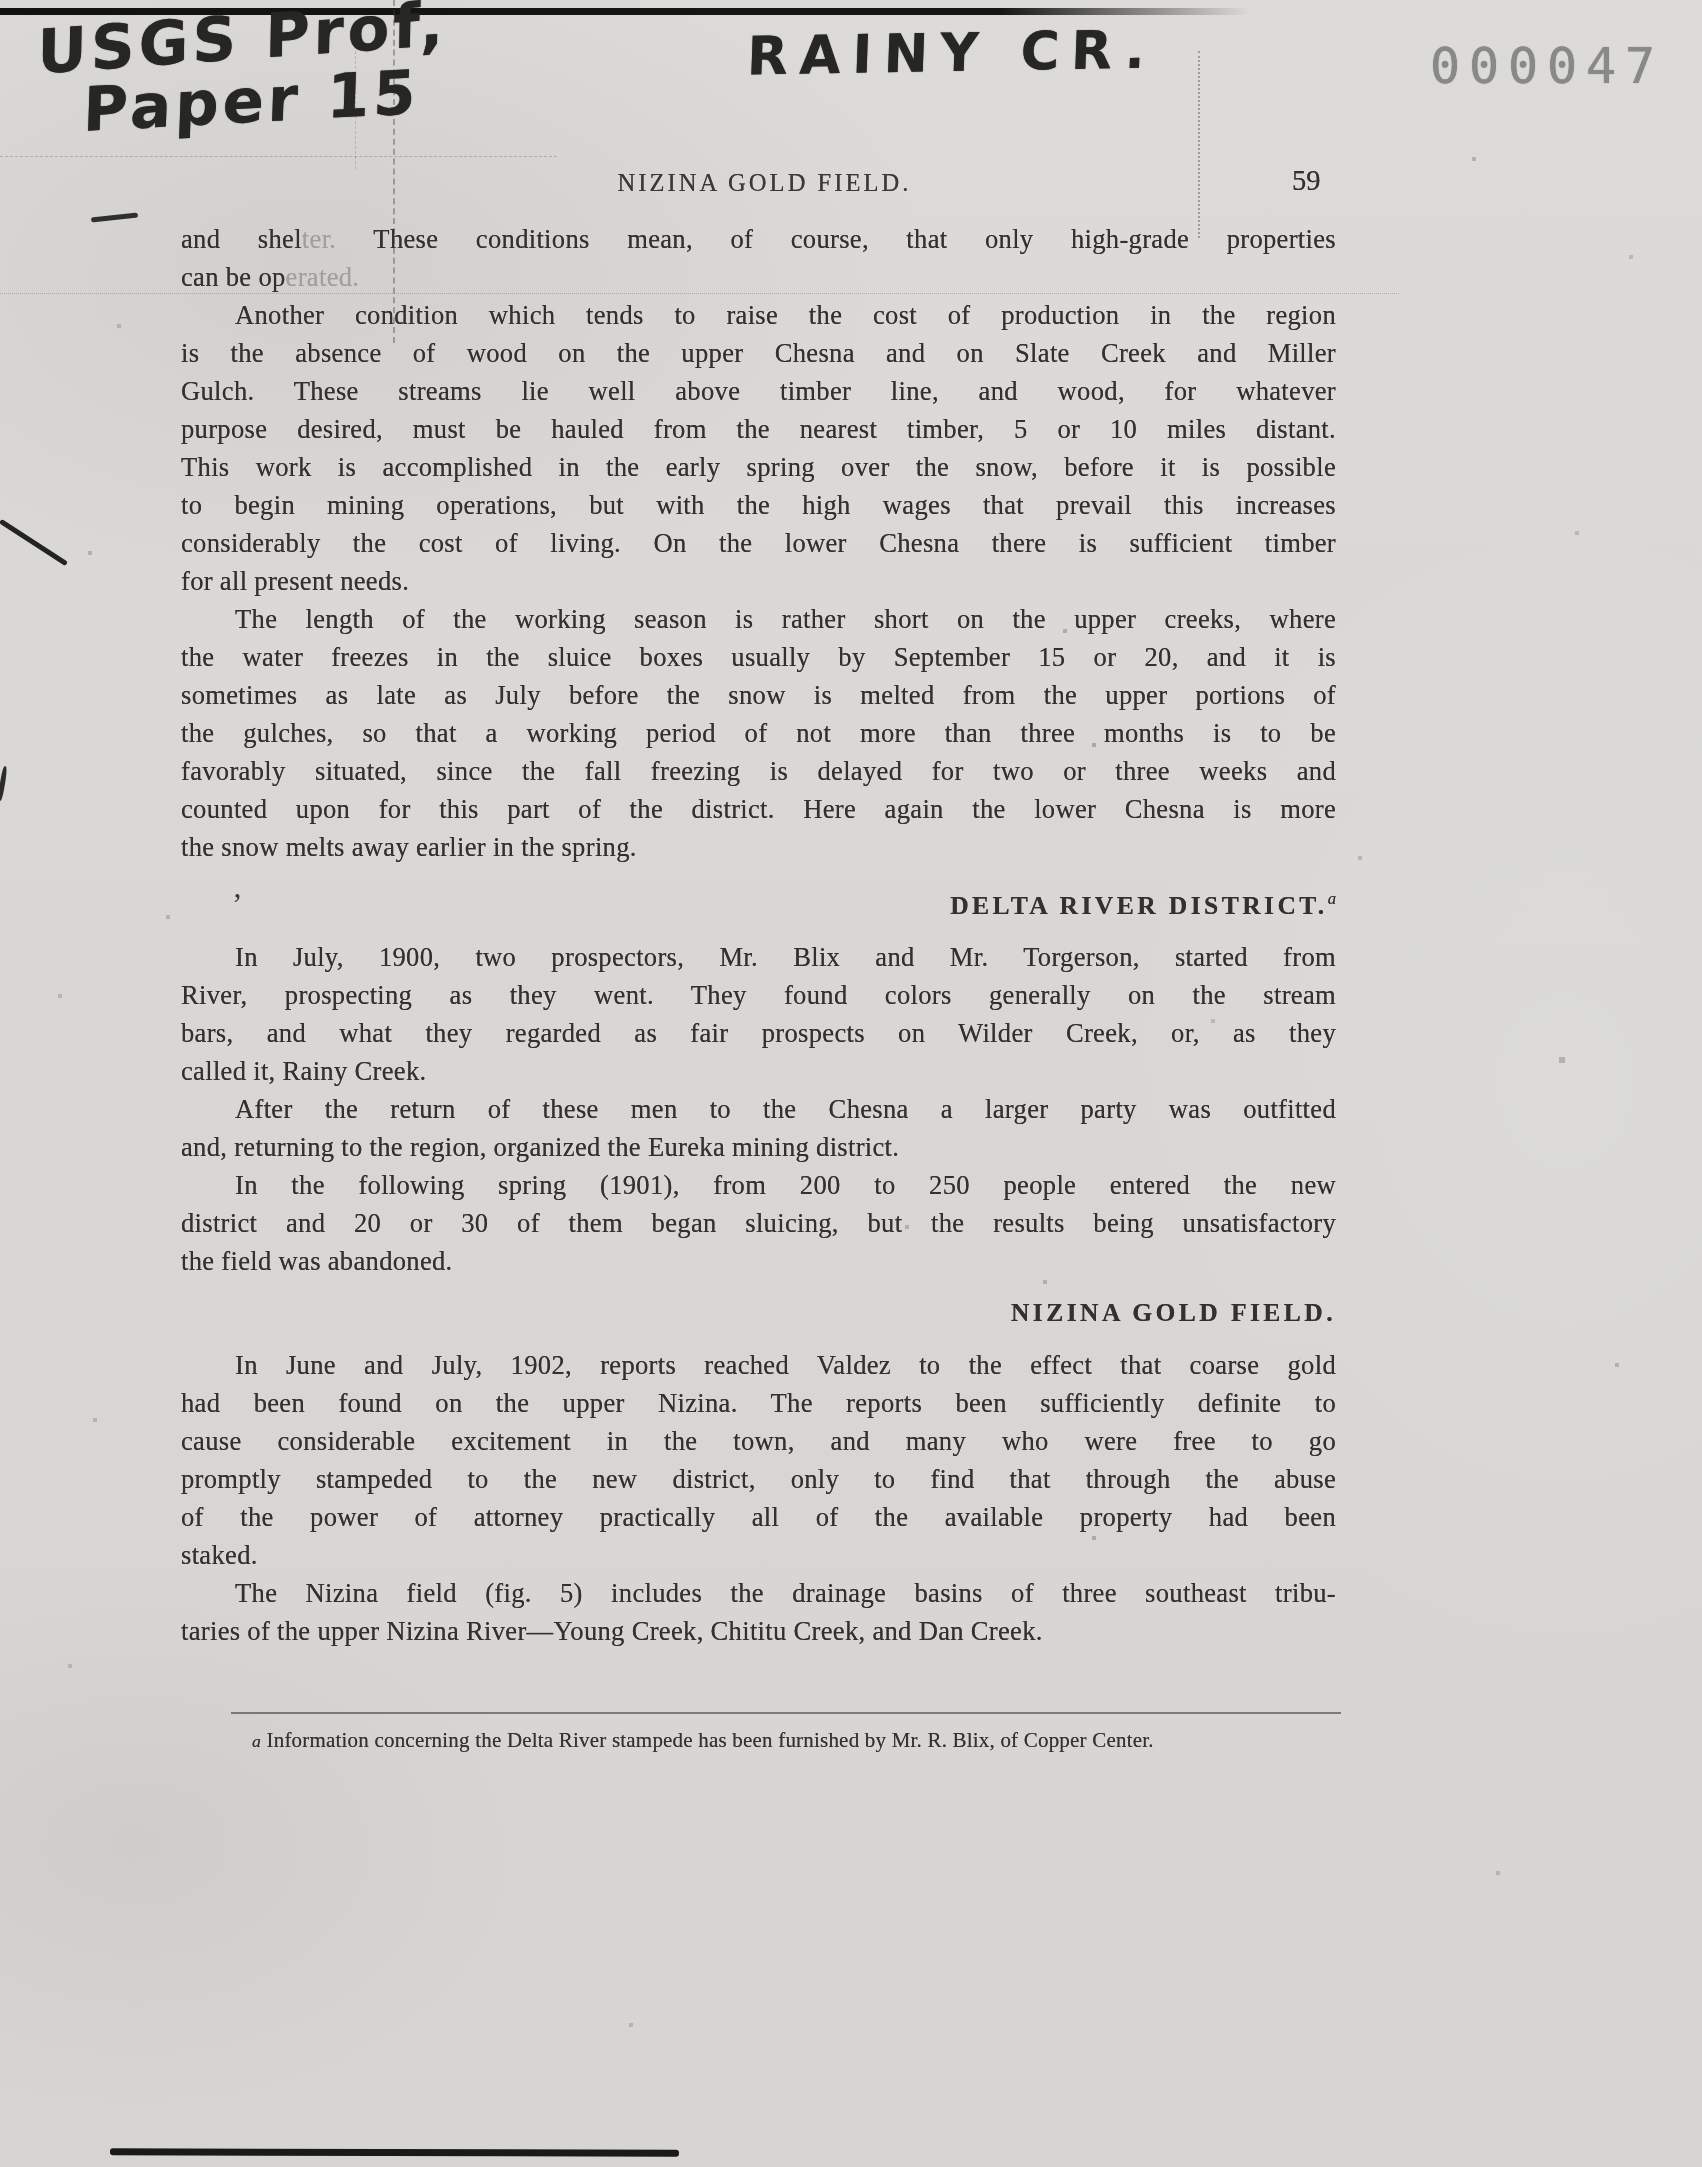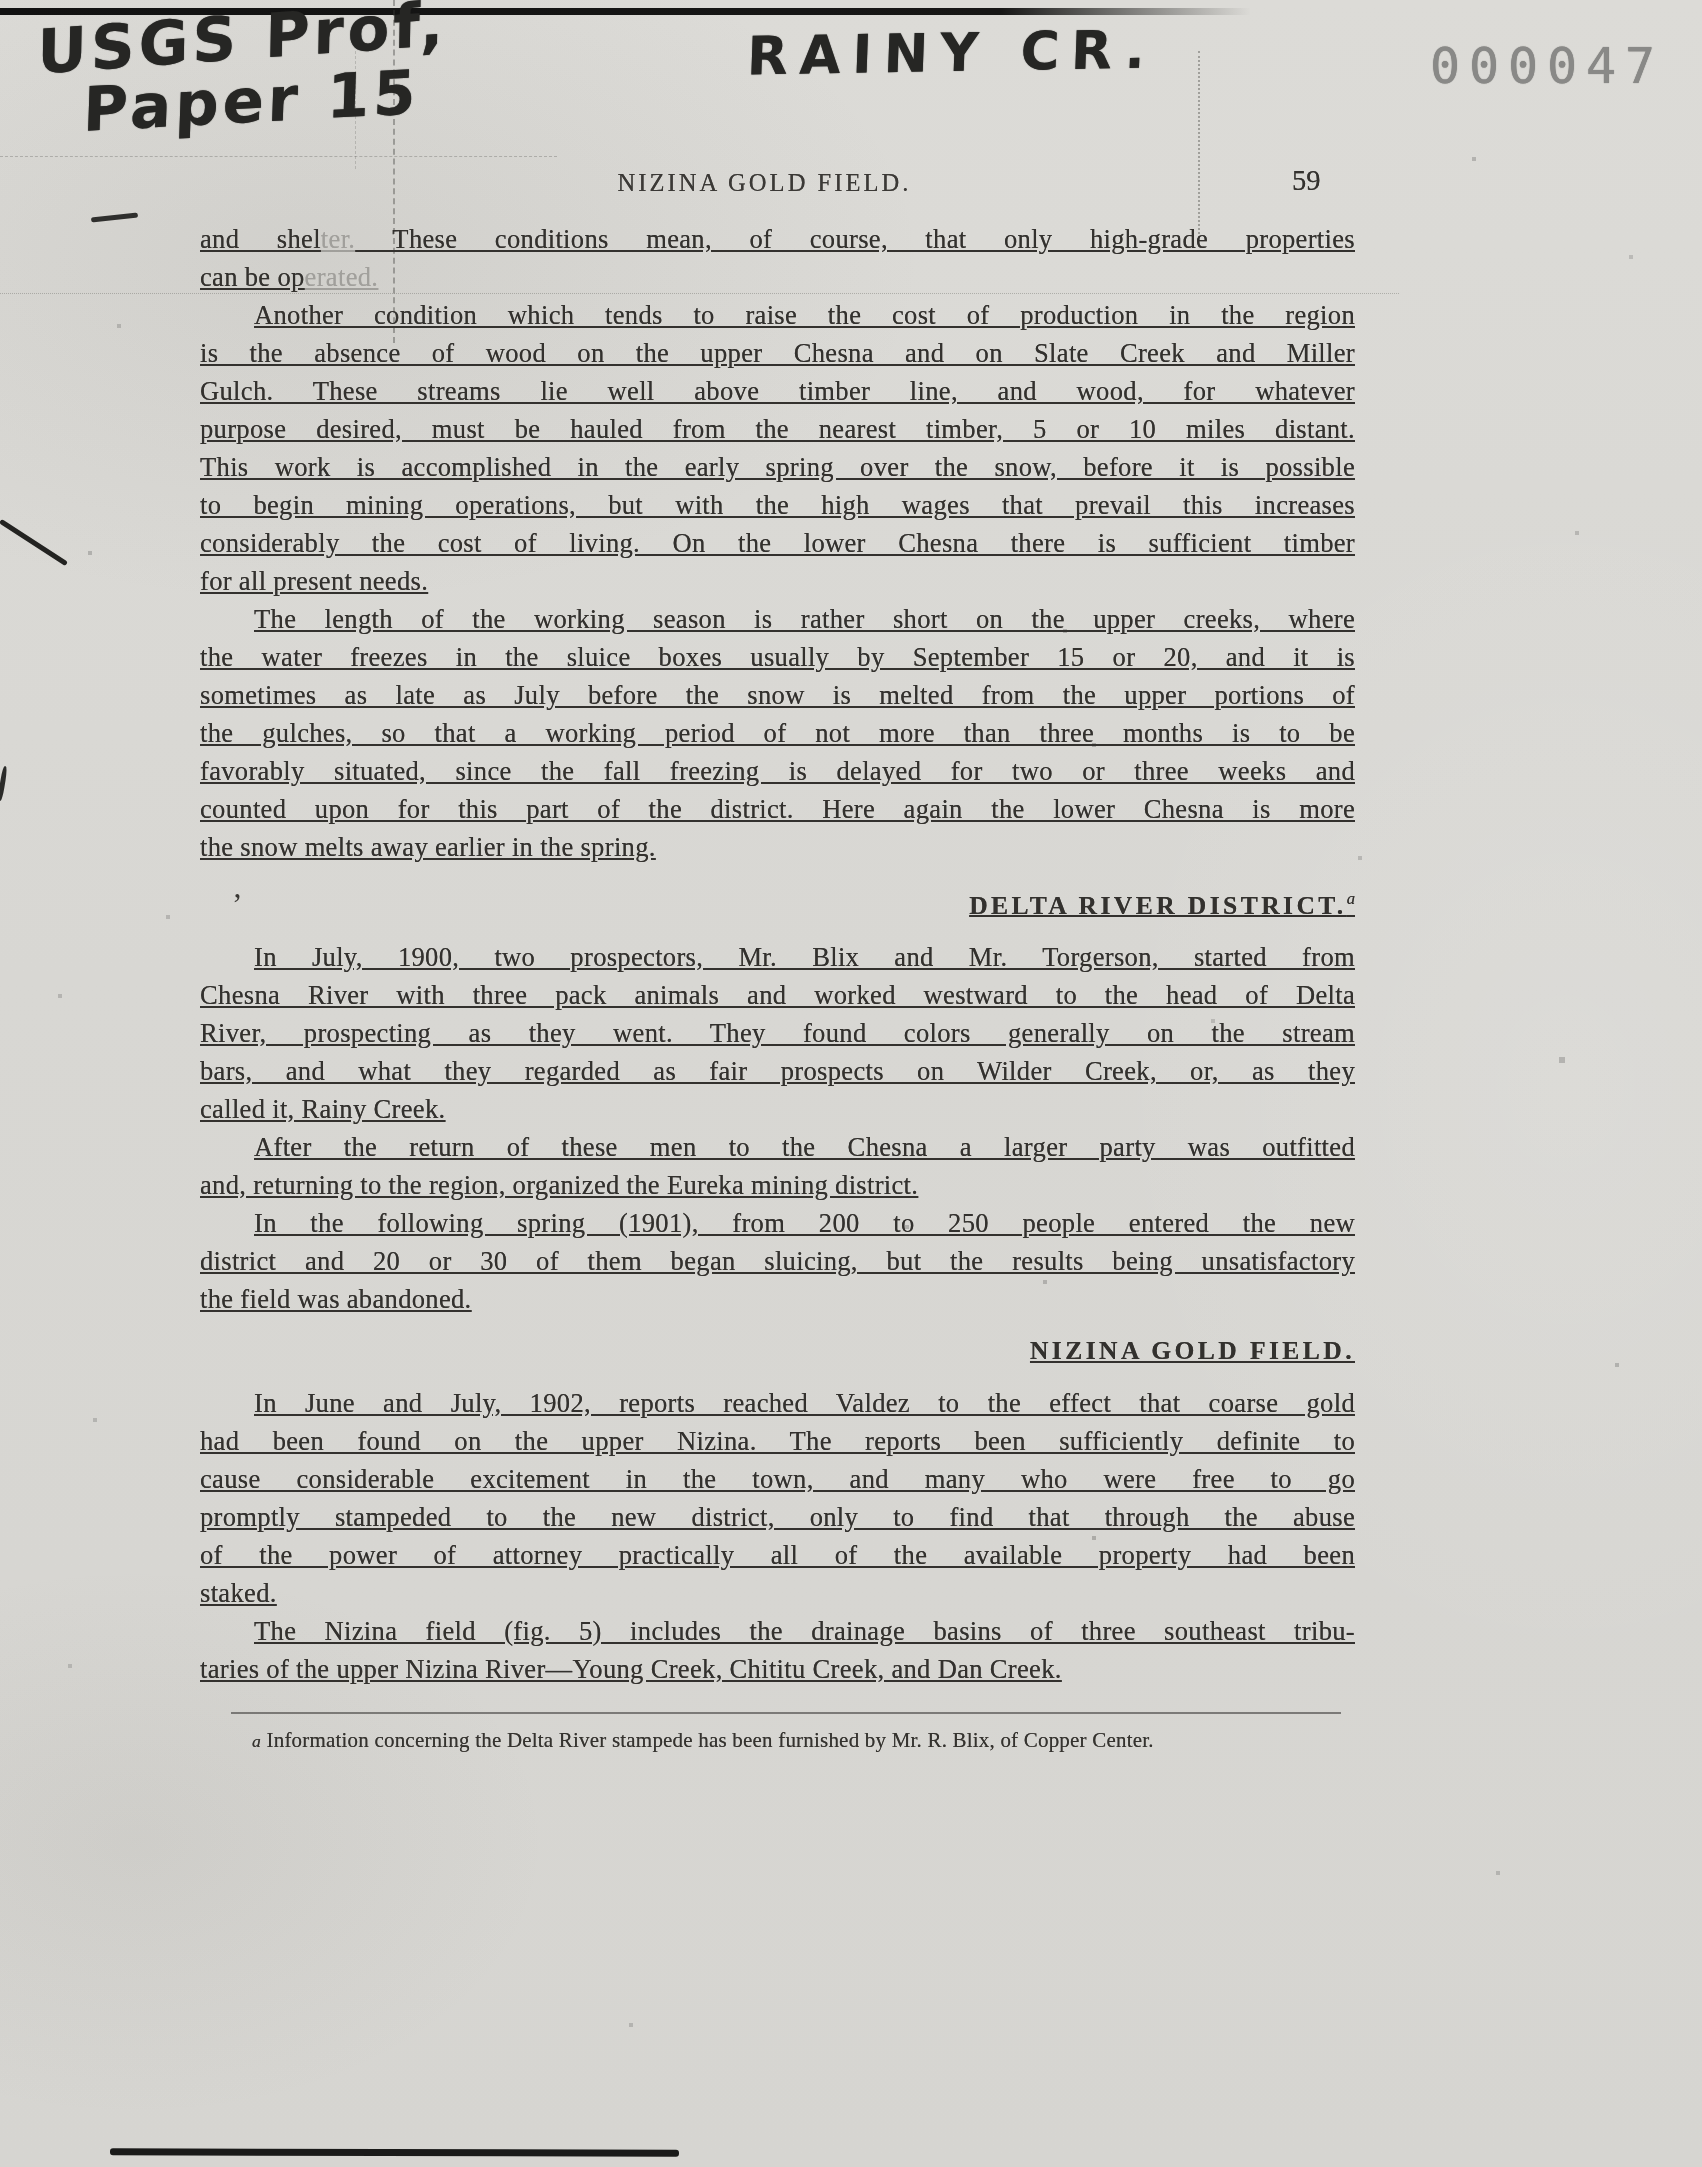--- a/index.html
+++ b/index.html
@@ -45,23 +45,23 @@
   .hw-1{left:37px;top:2px;font-size:61px;transform:rotate(-4deg) skewX(-5deg);letter-spacing:3.9px;}
   .hw-2{left:83px;top:65px;font-size:61px;transform:rotate(-3deg) skewX(-5deg);letter-spacing:3.9px;}
   .hw-c{left:747px;top:21.7px;font-size:53px;transform:rotate(-1deg) skewX(-3deg);letter-spacing:11.8px;}
   .stamp{position:absolute;left:1430px;top:37px;font-family:"DejaVu Sans Mono", monospace;
     font-size:50px;color:#858583;letter-spacing:8.9px;text-shadow:0 0 1px rgba(90,90,88,.9);opacity:.95;}
 
   
   .running-head{position:absolute;left:187px;top:169px;width:1155px;text-align:center;
     font-size:24.6px;letter-spacing:3px;color:#3b3936;text-shadow:0 0 0.6px rgba(45,43,40,.75);}
   .page-num{position:absolute;left:1292px;top:165px;font-size:28.6px;color:#33312e;text-shadow:0 0 0.6px rgba(45,43,40,.75);text-align:right;}
-  .text-column{position:absolute;left:200px;top:220px;width:1155px;
+  .text-column{position:absolute;left:181px;top:220px;width:1155px;
     font-size:26.6px;line-height:38px;letter-spacing:0.3px;
-    text-shadow:0 0 0.6px rgba(45,43,40,.72);text-decoration:underline;}
+    text-shadow:0 0 0.6px rgba(45,43,40,.72);}
   .para{margin:0;}
   .line{text-align:justify;text-align-last:justify;white-space:normal;}
   .line.last{text-align-last:left;}
   .para.indent .line.first{text-indent:54px;}
   .faded{opacity:.30;filter:blur(0.7px);}
   .heading{margin:13.8px 0;text-align:right;font-weight:bold;font-size:25.6px;letter-spacing:3.4px;}
   .heading sup{font-size:16.7px;font-style:italic;letter-spacing:0;font-weight:normal;}
   .footnote-block{position:absolute;left:187px;top:1712px;width:1155px;}
   .fn-rule{margin-left:44px;width:1110px;border-top:2px solid rgba(50,48,45,.55);}
   .fn-text{padding-left:65px;margin-top:13.8px;font-size:21px;letter-spacing:0.2px;color:#35332f;
@@ -114,21 +114,20 @@
         <div class="line"><span>the water freezes in the sluice boxes usually by September 15 or 20, and it is</span></div>
         <div class="line"><span>sometimes as late as July before the snow is melted from the upper portions of</span></div>
         <div class="line"><span>the gulches, so that a working period of not more than three months is to be</span></div>
         <div class="line"><span>favorably situated, since the fall freezing is delayed for two or three weeks and</span></div>
         <div class="line"><span>counted upon for this part of the district.  Here again the lower Chesna is more</span></div>
         <div class="line last"><span>the snow melts away earlier in the spring.</span></div>
       </div>
       <div class="heading"><span>DELTA RIVER DISTRICT.</span><sup>a</sup></div>
       <div class="para indent">
         <div class="line first"><span>In July, 1900, two prospectors, Mr. Blix and Mr. Torgerson, started from</span></div>
-        <div class="line"><span>Chesna River with three pack animals and worked westward to the head of Delta</span></div>
         <div class="line"><span>River, prospecting as they went.  They found colors generally on the stream</span></div>
         <div class="line"><span>bars, and what they regarded as fair prospects on Wilder Creek, or, as they</span></div>
         <div class="line last"><span>called it, Rainy Creek.</span></div>
       </div>
       <div class="para indent">
         <div class="line first"><span>After the return of these men to the Chesna a larger party was outfitted</span></div>
         <div class="line last"><span>and, returning to the region, organized the Eureka mining district.</span></div>
       </div>
       <div class="para indent">
         <div class="line first"><span>In the following spring (1901), from 200 to 250 people entered the new</span></div>

